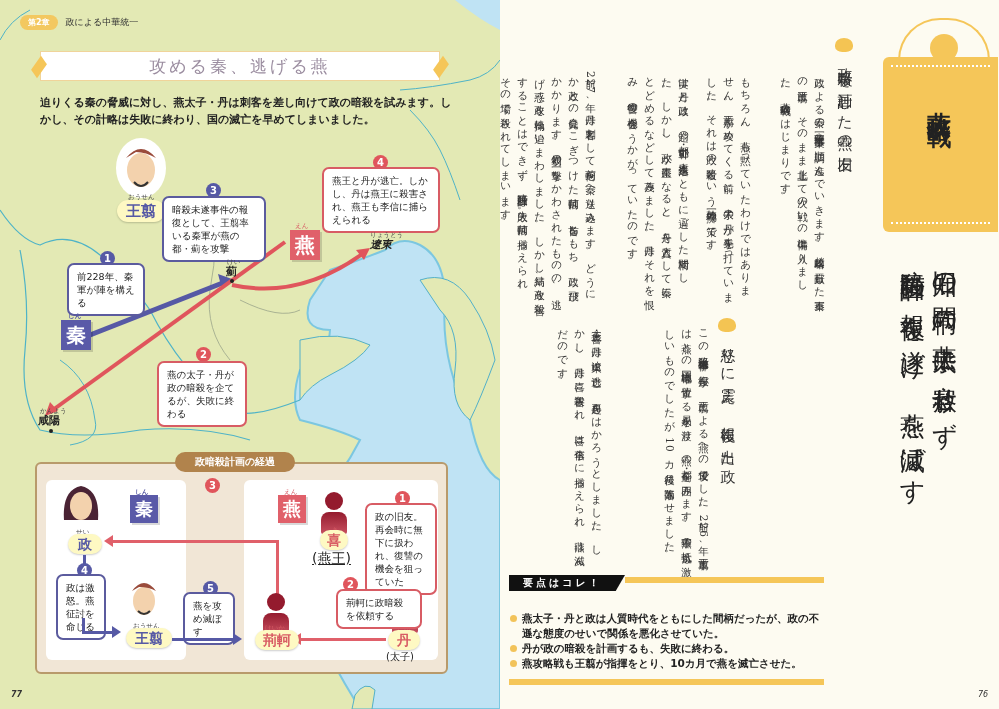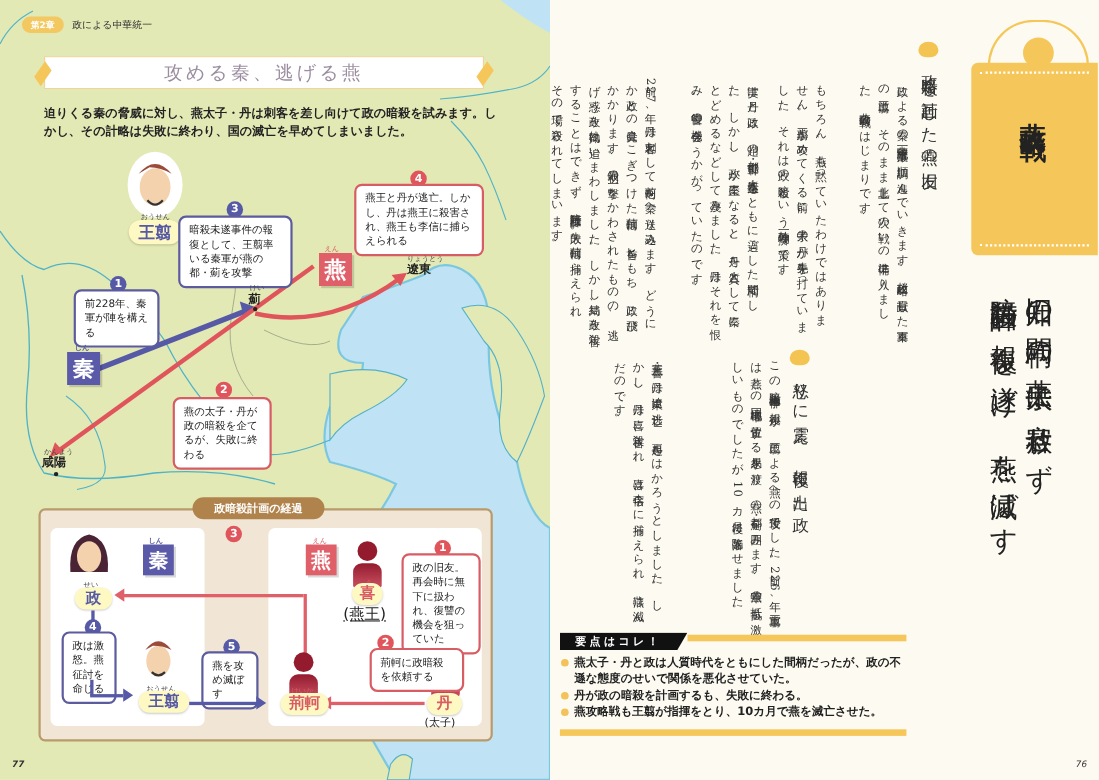--- a/index.html
+++ b/index.html
@@ -67,21 +67,21 @@
   .card-crest { position: absolute; left: 398px; top: 18px; width: 92px; height: 42px; background: #fdfbf1; border: 2px solid #f5c659; border-bottom: none; border-radius: 46px 46px 0 0; }
   .card-crest::after { content: ""; position: absolute; left: 30px; top: 14px; width: 28px; height: 28px; border-radius: 50%; background: #f5c659; }
   .card-title { left: 423px; top: 92px; font-size: 24px; font-weight: bold; letter-spacing: 4px; font-family: "DejaVu Serif", serif; color: #222; }
 
   .big-head { font-family: "DejaVu Sans", sans-serif; font-size: 25px; letter-spacing: 3px; color: #222; line-height: 32px; }
 
   .points { position: absolute; left: 509px; top: 575px; width: 315px; }
   .points-head { position: relative; height: 16px; }
   .points-label { position: absolute; left: 0; top: 0; height: 16px; width: 116px; background: #111; color: #fff; font-size: 10px; font-weight: bold; padding-left: 14px; letter-spacing: 3px; display: flex; align-items: center; clip-path: polygon(0 0, 100% 0, 92% 100%, 0 100%); }
   .points-bar { position: absolute; left: 116px; right: 0; top: 2px; height: 6px; background: #f5c659; }
-  .points-list { margin-top: 4px; font-size: 10.5px; line-height: 15px; color: #222; font-weight: bold; list-style: none; }
+  .points-list { margin-top: 20px; font-size: 10.5px; line-height: 15px; color: #222; font-weight: bold; list-style: none; }
   .points-list li { position: relative; padding-left: 13px; }
   .points-list li::before { content: ""; position: absolute; left: 1px; top: 4px; width: 7px; height: 7px; border-radius: 50%; background: #f2c35a; }
   .points-foot { margin-top: 8px; height: 6px; background: #f5c659; }
 </style>
 </head>
 <body>
 
 <div class="left-page">
   <svg class="map-svg" viewBox="0 0 500 709">
 
@@ -146,21 +146,21 @@
 
   <span class="ruby blue" style="left:68px;top:312px;">しん</span>
   <div class="state-box qin" style="left:61px;top:320px;">秦</div>
   <span class="ruby red" style="left:295px;top:222px;">えん</span>
   <div class="state-box yan" style="left:290px;top:230px;">燕</div>
 
   <span class="ruby" style="left:227px;top:258px;">けい</span>
   <span class="place" style="left:226px;top:264px;">薊</span>
   <span class="dot" style="left:230px;top:279px;"></span>
   <span class="ruby" style="left:370px;top:231px;">りょうとう</span>
-  <span class="place" style="left:370px;top:237px;">遼東</span>
+  <span class="place" style="left:370px;top:237px;font-style:italic;">遼東</span>
   <span class="ruby" style="left:40px;top:407px;">かんよう</span>
   <span class="place" style="left:38px;top:413px;">咸陽</span>
   <span class="dot" style="left:49px;top:429px;"></span>
 
   <div class="process"></div>
   <div class="process-title">政暗殺計画の経過</div>
   <div class="panel" style="left:46px;top:480px;width:140px;height:180px;"></div>
   <div class="panel" style="left:244px;top:480px;width:194px;height:180px;"></div>
 
   <span class="ruby blue" style="left:135px;top:488px;">しん</span>

